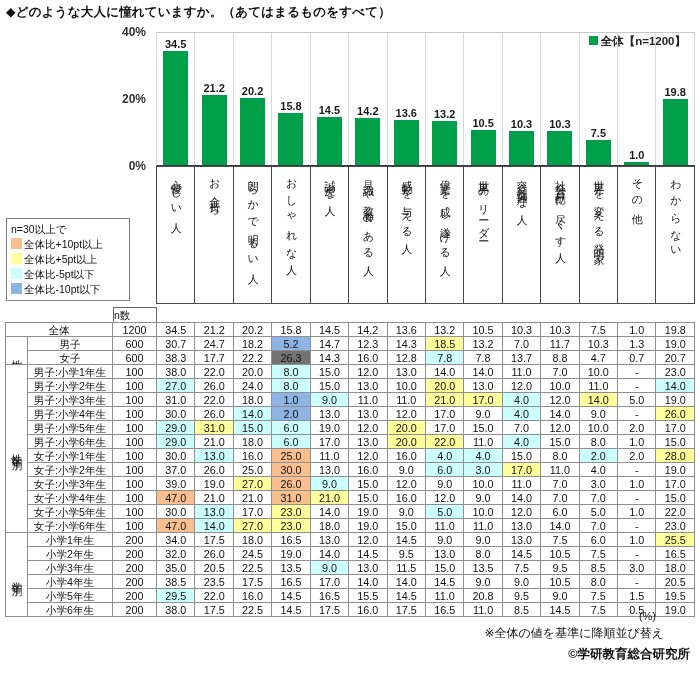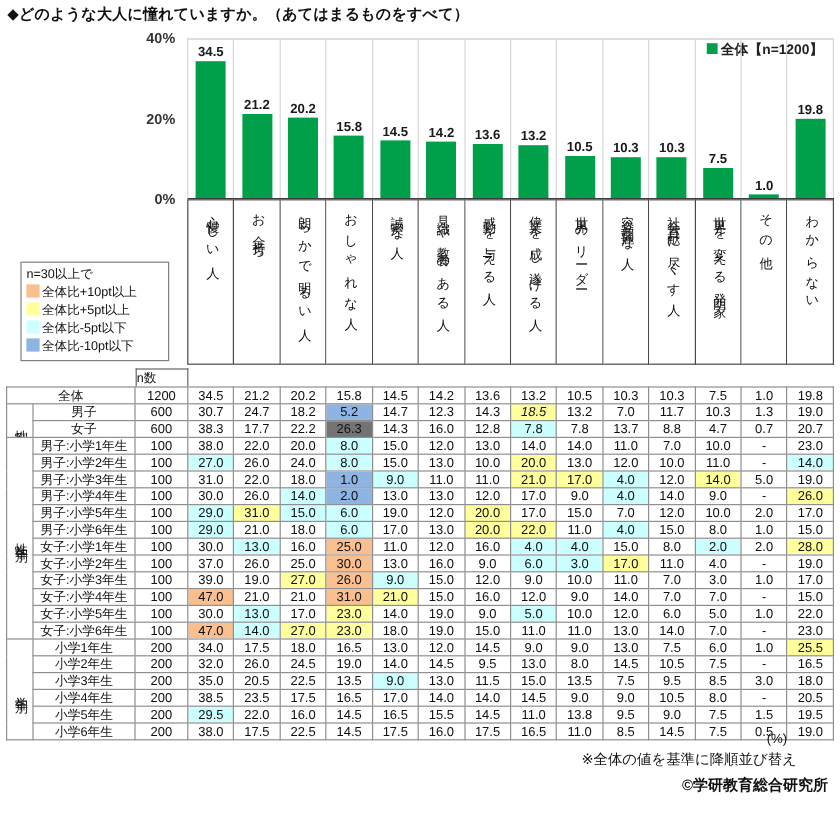--- a/index.html
+++ b/index.html
@@ -15,21 +15,21 @@
   .pcol{flex:1;display:flex;flex-direction:column;justify-content:flex-end;align-items:center;border-right:1px solid #d8d8d8;min-width:0;}
   .bar-value{font-size:11px;font-weight:600;color:#1a1a1a;white-space:nowrap;margin-bottom:1px;}
   .bar{width:25px;}
   .chart-legend{position:absolute;top:12px;right:14px;font-size:11.5px;font-weight:bold;color:#222;padding-left:40px;}
   .lsq{display:inline-block;width:9px;height:9px;margin-right:3px;}
   .cats{position:absolute;top:144px;left:156px;width:539px;height:138px;display:flex;box-sizing:border-box;}
   .cat{flex:1;border:1px solid #4a4a4a;border-left:none;box-sizing:border-box;display:flex;justify-content:center;align-items:flex-start;padding-top:4px;min-width:0;background:#fff;}
   .cat:first-child{border-left:1px solid #4a4a4a;}
   .cat span{writing-mode:vertical-rl;text-orientation:upright;font-size:11px;letter-spacing:4.5px;line-height:1.2;max-height:130px;}
   
-  .thr-box{position:absolute;left:17px;top:218px;width:124px;border:1.5px solid #808080;background:#fff;padding:3px 4px;box-sizing:border-box;}
+  .thr-box{position:absolute;left:6px;top:218px;width:124px;border:1.5px solid #808080;background:#fff;padding:3px 4px;box-sizing:border-box;}
   .thr-title,.thr-item{font-size:10.5px;line-height:15px;white-space:nowrap;}
   .swatch{display:inline-block;width:11px;height:11px;vertical-align:-1px;margin-right:2px;}
   
   .nhead{position:absolute;top:307px;left:113px;width:44px;height:15px;border:1px solid #666;border-bottom:none;
          box-sizing:border-box;font-size:10.5px;text-align:left;line-height:14px;background:#fff;}
   table.data-table{position:absolute;top:322px;left:5px;width:690px;border-collapse:collapse;table-layout:fixed;
                    border:1.5px solid #1a1a1a;}
   .data-table td{border:1px solid #8f8f8f;font-size:10.8px;height:13px;line-height:12px;padding:0;text-align:center;
                  overflow:hidden;white-space:nowrap;}
   td.label-cell{font-size:10.6px;}
@@ -197,21 +197,21 @@
         <td class="group-cell" rowspan="2"><span class="vtext">性別</span></td>
         <td class="label-cell">男子</td>
         <td class="n-cell">600</td>
         <td class="val-cell">30.7</td>
         <td class="val-cell">24.7</td>
         <td class="val-cell">18.2</td>
         <td class="val-cell" style="background: rgb(141, 180, 226);">5.2</td>
         <td class="val-cell">14.7</td>
         <td class="val-cell">12.3</td>
         <td class="val-cell">14.3</td>
-        <td class="val-cell" style="background: rgb(255, 255, 155); font-style: italic;">18.5</td>
+        <td class="val-cell" style="background: rgb(255, 255, 155);">18.5</td>
         <td class="val-cell">13.2</td>
         <td class="val-cell">7.0</td>
         <td class="val-cell">11.7</td>
         <td class="val-cell">10.3</td>
         <td class="val-cell">1.3</td>
         <td class="val-cell">19.0</td>
       </tr>
       <tr>
         <td class="label-cell">女子</td>
         <td class="n-cell">600</td>
@@ -524,21 +524,21 @@
         <td class="label-cell">小学5年生</td>
         <td class="n-cell">200</td>
         <td class="val-cell" style="background: rgb(204, 255, 255);">29.5</td>
         <td class="val-cell">22.0</td>
         <td class="val-cell">16.0</td>
         <td class="val-cell">14.5</td>
         <td class="val-cell">16.5</td>
         <td class="val-cell">15.5</td>
         <td class="val-cell">14.5</td>
         <td class="val-cell">11.0</td>
-        <td class="val-cell">13.8</td>
+        <td class="val-cell">20.8</td>
         <td class="val-cell">9.5</td>
         <td class="val-cell">9.0</td>
         <td class="val-cell">7.5</td>
         <td class="val-cell">1.5</td>
         <td class="val-cell">19.5</td>
       </tr>
       <tr>
         <td class="label-cell">小学6年生</td>
         <td class="n-cell">200</td>
         <td class="val-cell">38.0</td>

